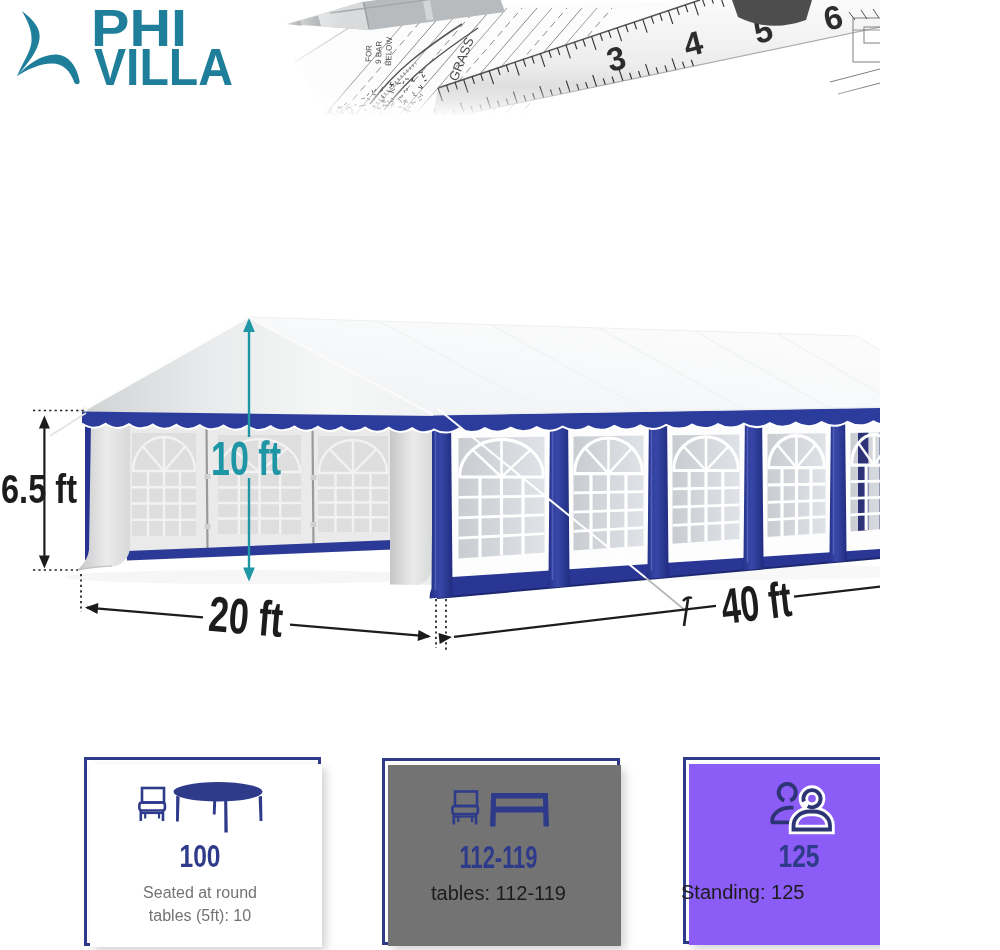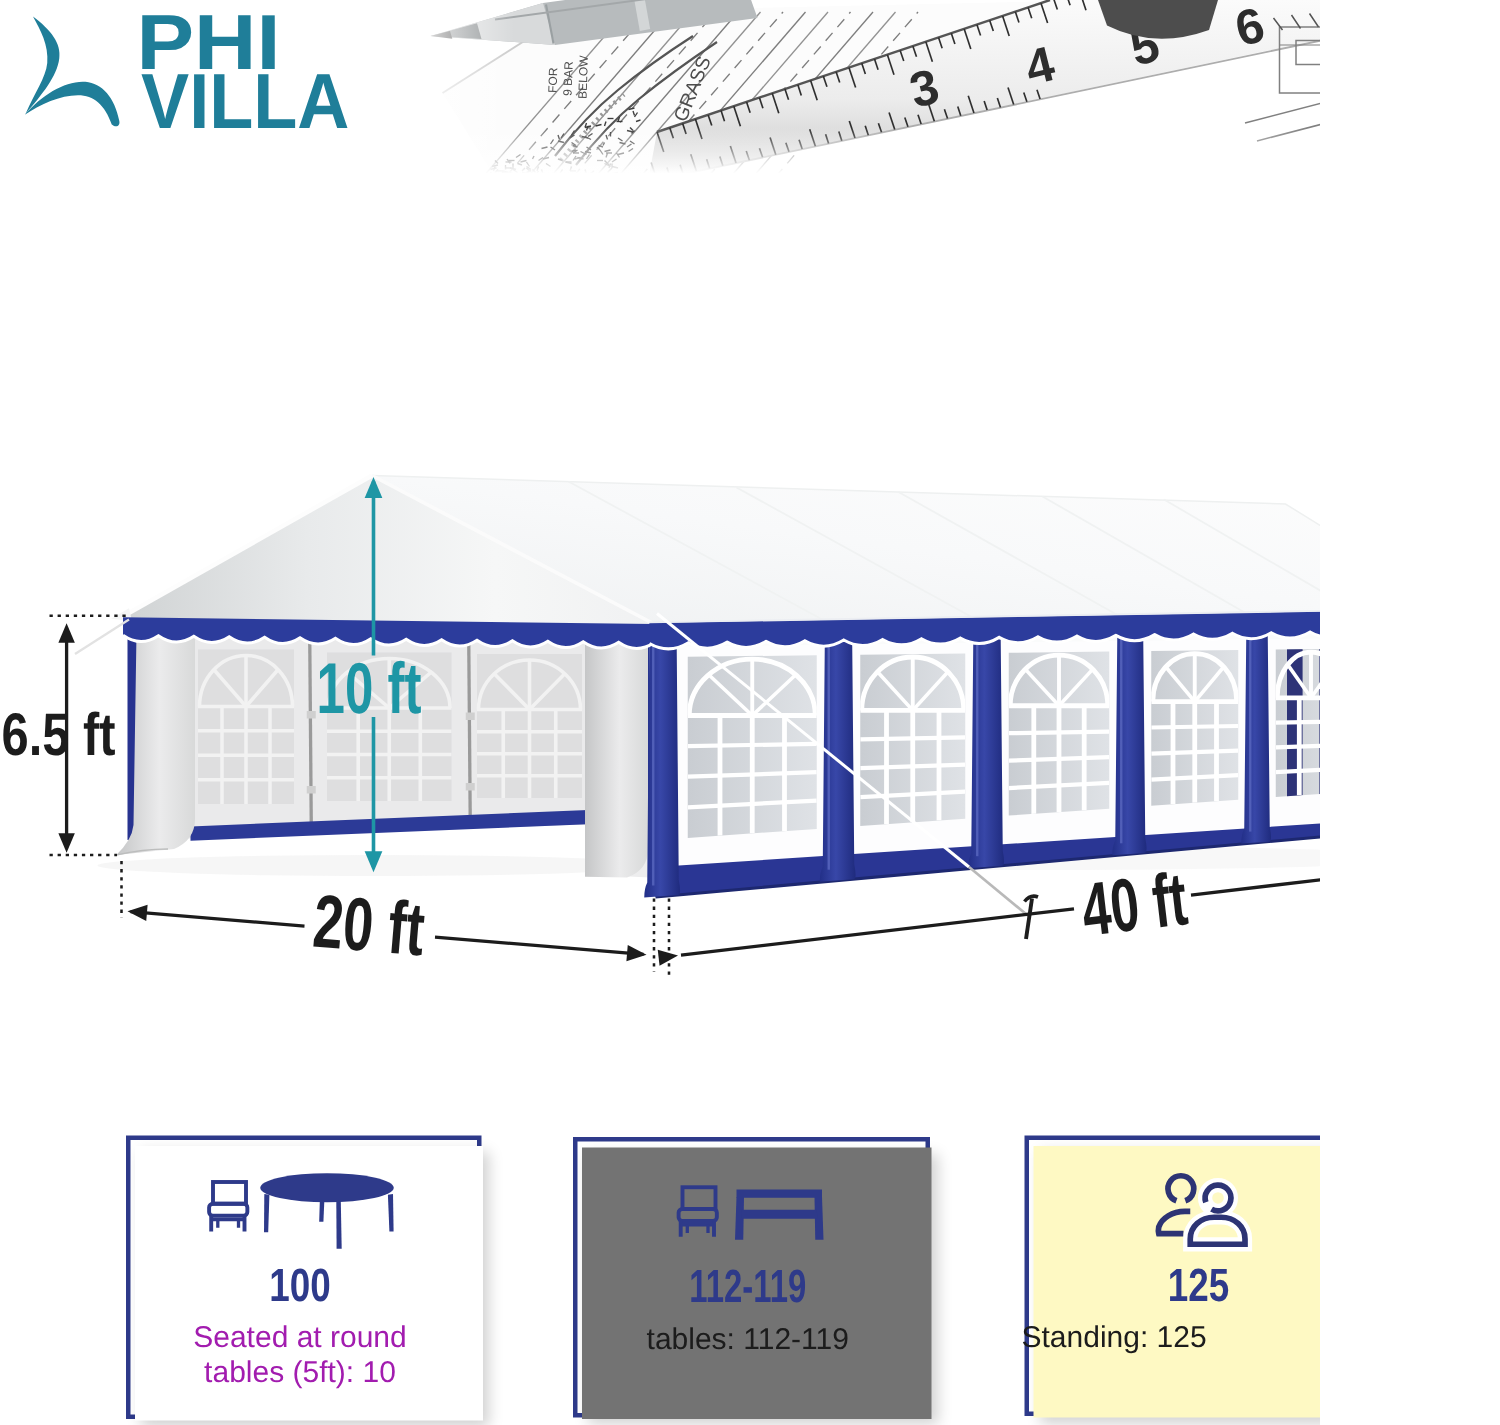--- a/index.html
+++ b/index.html
@@ -670,21 +670,21 @@
 <polygon points="123.2,37 126.2,37 125.6,50.5 122.8,50.5"></polygon>
 <polygon points="134.2,37 137.2,37 137.8,68.5 134.4,68.5"></polygon>
 <polygon points="168.6,32.5 172,32 172.4,57 169.6,57"></polygon>
 </g>
 </svg>
 
 <svg style="position:absolute;left:-6px;top:76px" width="232" height="34" viewBox="0 0 232 34">
         <text x="116.0" y="27" text-anchor="middle" font-family="Liberation Sans, sans-serif" font-weight="bold" font-size="31" fill="#2e3a8a" textLength="41" lengthAdjust="spacingAndGlyphs">100</text>
       </svg>
 
-<div style="position:absolute;left:-8px;right:4px;top:117px;text-align:center;font-size:20px;line-height:23px;color:#a21caf;font-family:'Liberation Sans',sans-serif">
+<div style="position:absolute;left:-8px;right:4px;top:117px;text-align:center;font-size:16px;line-height:23px;color:#737373;font-family:'Liberation Sans',sans-serif">
         <div style="white-space:nowrap">Seated at round</div>
         <div style="white-space:nowrap">tables (5ft): 10</div>
       </div>
 </div>
 
 <div style="position:absolute;left:382px;top:758px;width:232px;height:181px;border:3.4px solid #2e3a8a"></div>
 
 <div style="position:absolute;left:388px;top:765px;width:233px;height:181px;background:#737373;box-shadow:4px 4px 9px rgba(0,0,0,0.18)">
 
 <svg style="position:absolute;left:0;top:0" width="233" height="72" viewBox="0 0 233 72">
@@ -709,21 +709,21 @@
         <text x="116.5" y="27" text-anchor="middle" font-family="Liberation Sans, sans-serif" font-weight="bold" font-size="31" fill="#2e3a8a" textLength="78" lengthAdjust="spacingAndGlyphs">112-119</text>
       </svg>
 
 <div style="position:absolute;left:-8px;right:4px;top:117px;text-align:center;font-size:20px;line-height:23px;color:#1c1c1c;font-family:'Liberation Sans',sans-serif">
         <div style="white-space:nowrap">tables: 112-119</div>
       </div>
 </div>
 
 <div style="position:absolute;left:683px;top:757px;width:231px;height:181px;border:3.4px solid #2e3a8a"></div>
 
-<div style="position:absolute;left:689px;top:764px;width:232px;height:181px;background:#fef9c3;box-shadow:4px 4px 9px rgba(0,0,0,0.18)">
+<div style="position:absolute;left:689px;top:764px;width:232px;height:181px;background:#8b5cf6;box-shadow:4px 4px 9px rgba(0,0,0,0.18)">
 
 <svg style="position:absolute;left:0;top:0" width="233" height="72" viewBox="0 0 233 72">
 <g stroke="#2d3474" stroke-width="3.8" fill="none">
 <path d="M95.3,36.5 A8.6,8.6 0 1 1 101.2,36.5"></path>
 <path d="M104.5,43.6 L101,43.6 C92.5,43.6 85.5,48 83.5,54 C83.2,55.5 83.1,57 83.5,58.4 L100,58.4"></path>
 </g>
 <g stroke="#ffffff" stroke-width="9.5" fill="none">
 <circle cx="123" cy="34.6" r="8.6"></circle>
 <path d="M104.5,65.5 L104.5,62 C104.5,53.5 111.5,47.5 120.5,47.5 L125,47.5 C134,47.5 141,53.5 141,62 L141,65.5 Z"></path>
 </g>

